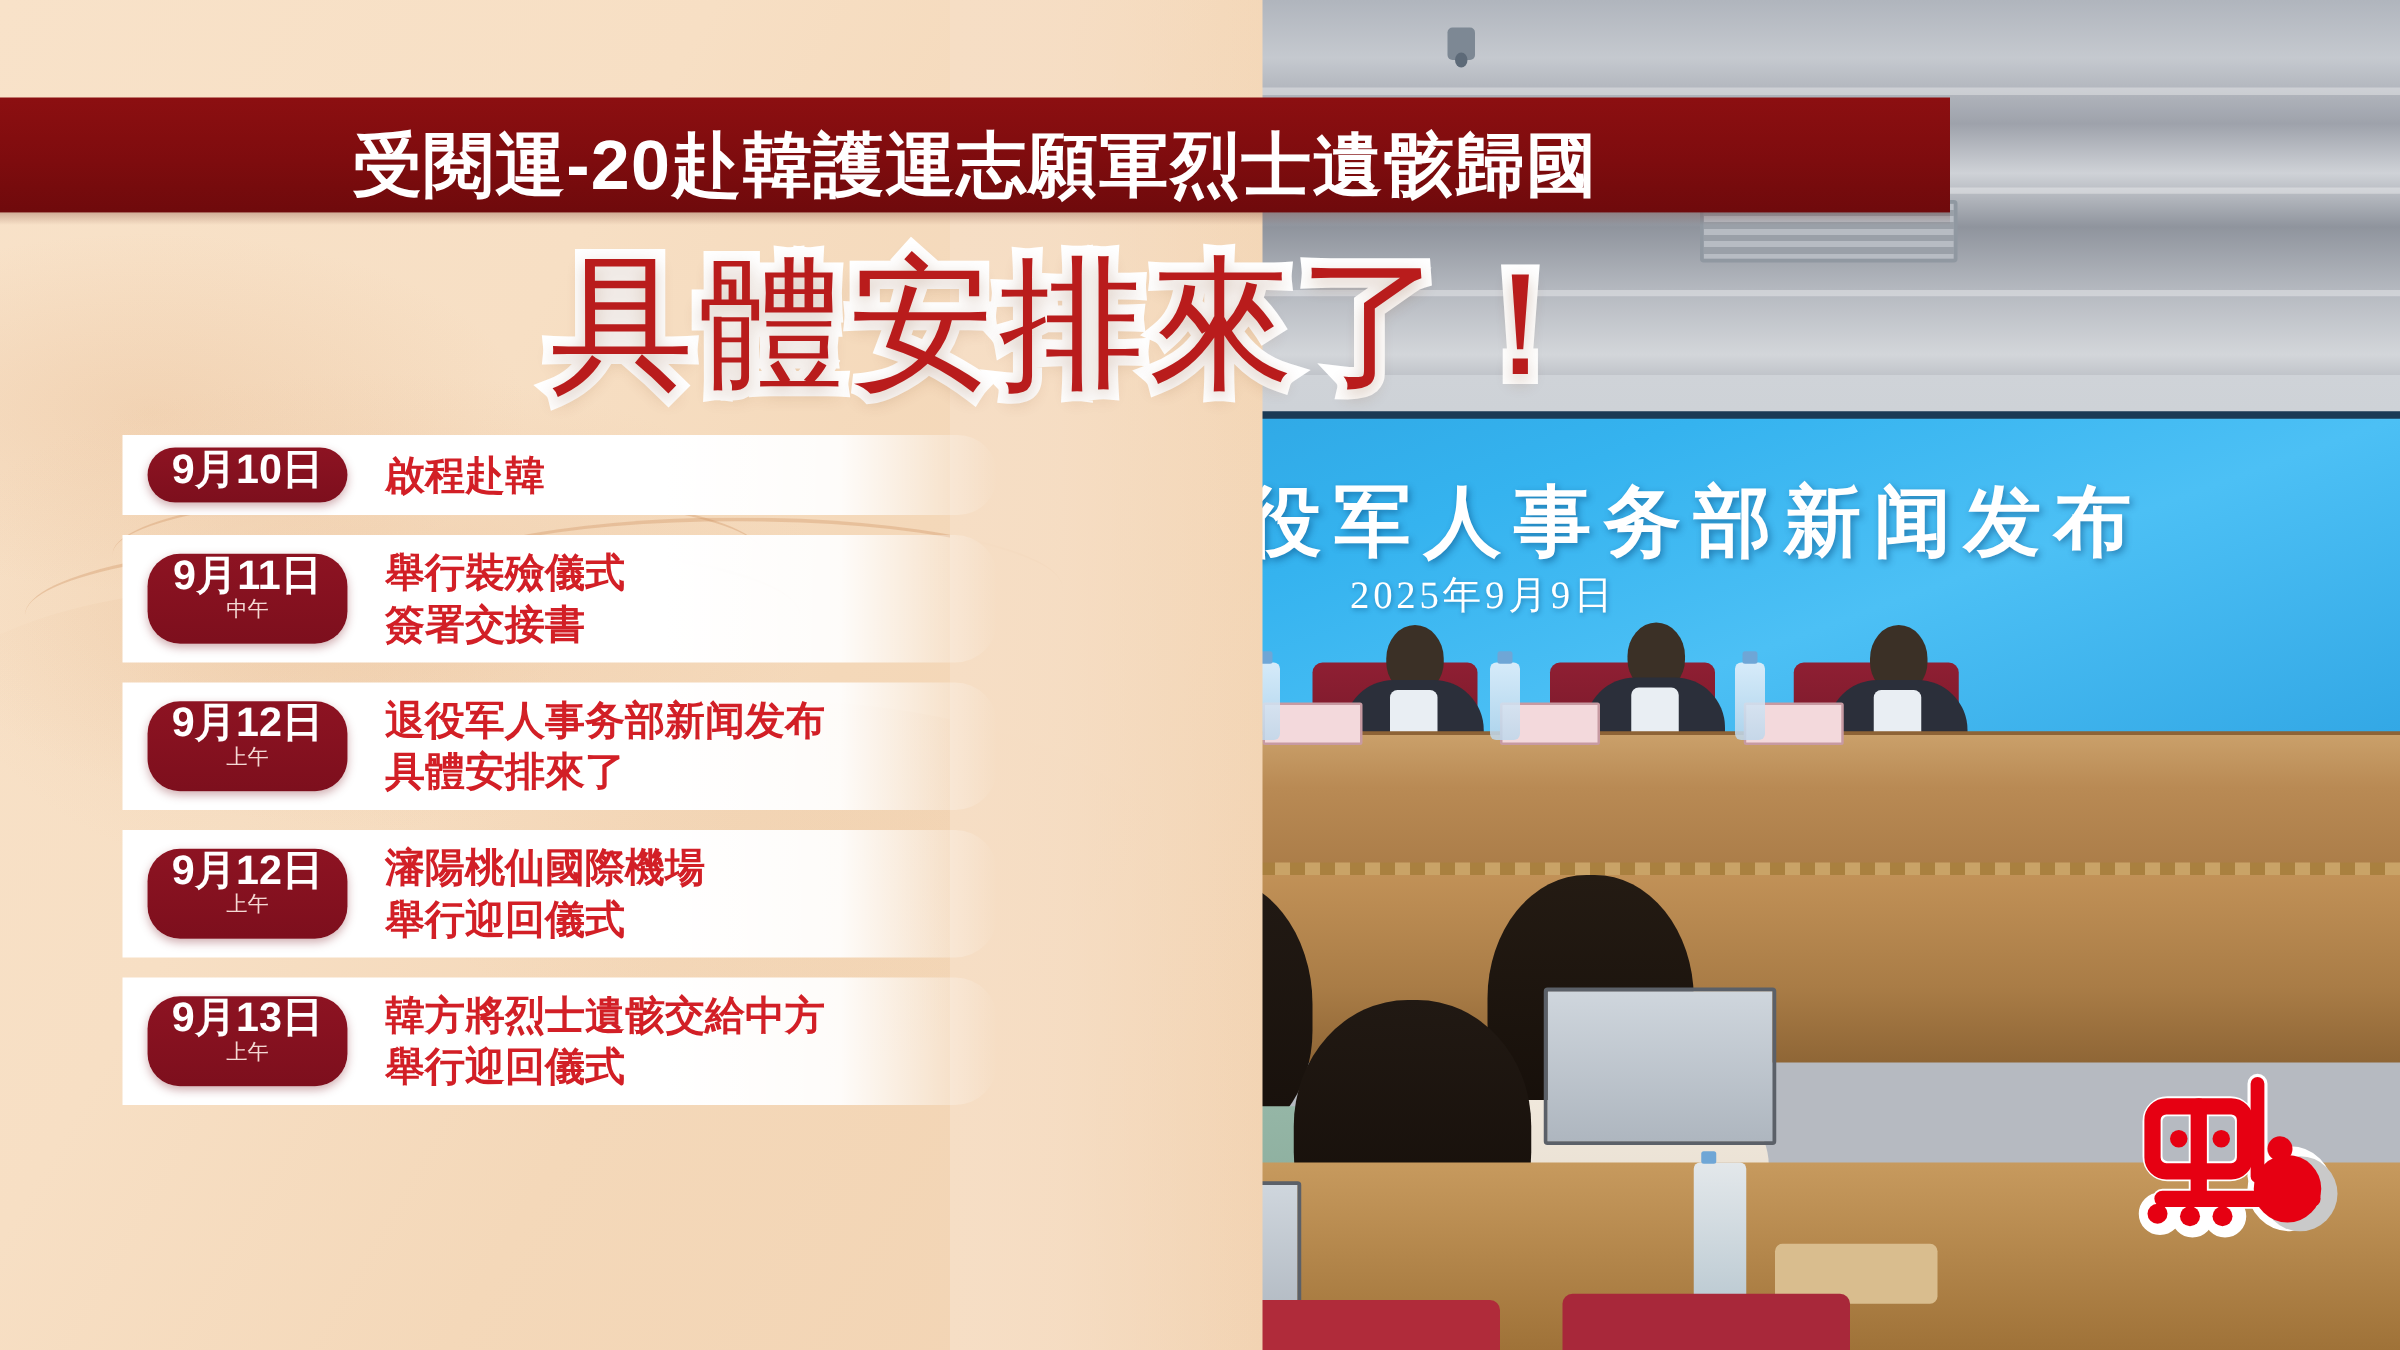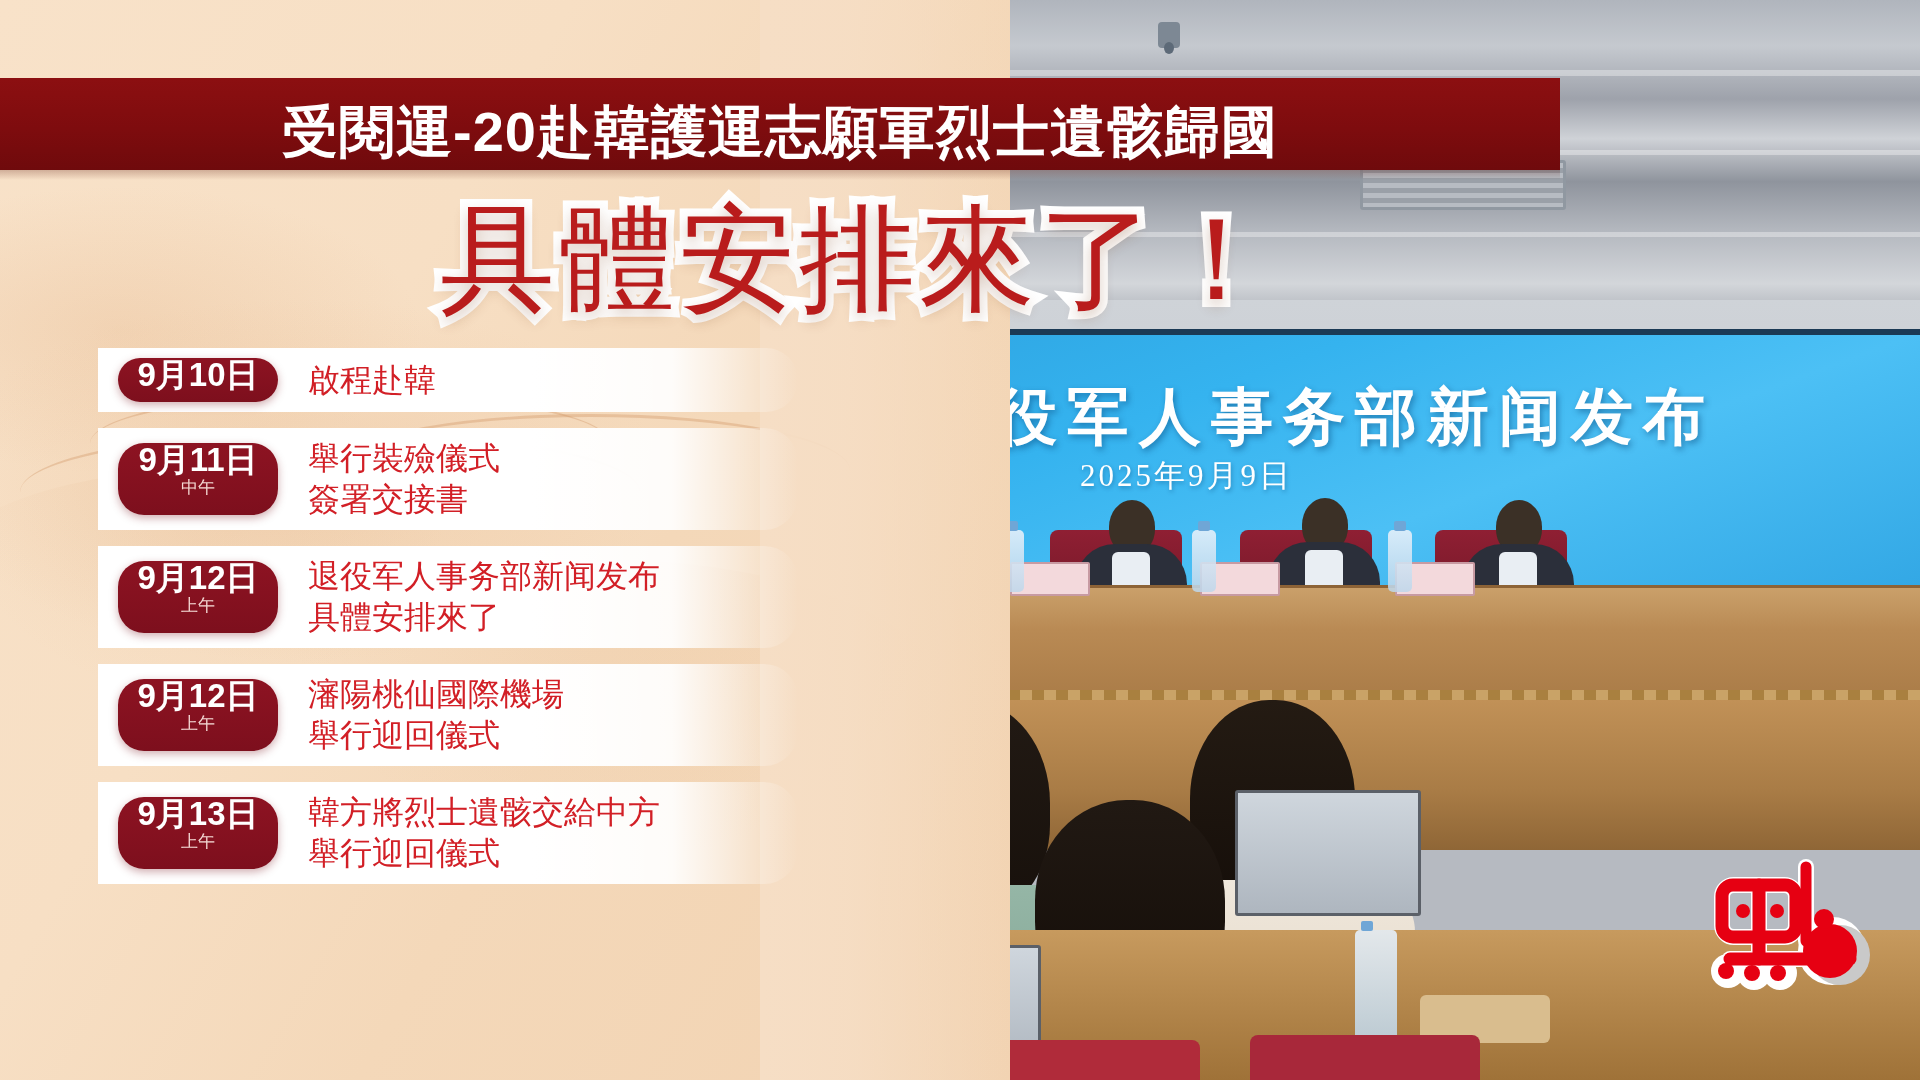--- a/index.html
+++ b/index.html
@@ -128,21 +128,21 @@
     width:160px;min-height:44px;margin-left:20px;
     background:linear-gradient(180deg,#8d1322 0%,#7d0f1d 100%);
     border-radius:24px;
     display:flex;flex-direction:column;align-items:center;
     box-shadow:0 3px 8px rgba(120,20,30,.35);
   }
   .pill.tall{min-height:72px;border-radius:26px;}
   .pill-date{color:#ffffff;font-weight:bold;font-size:33px;letter-spacing:0px;line-height:1.06;white-space:nowrap;}
   .pill-sub{color:#f4d9d4;font-size:17px;line-height:1.1;margin-top:1px;white-space:nowrap;
     font-family:Liberation Serif, serif;}
-  .row-text{margin-left:30px;color:#d21f26;font-weight:normal;font-size:32px;line-height:1.28;white-space:nowrap;
+  .row-text{margin-left:30px;color:#d21f26;font-weight:bold;font-size:32px;line-height:1.28;white-space:nowrap;
     text-shadow:0 1px 0 rgba(255,255,255,.6);}
   .row-text .l2{display:block;}
 
   
   .logo{position:absolute;left:1700px;top:855px;width:205px;height:140px;}
   .logo svg{display:block;}
 
   .band-shadow{
     position:absolute;left:0;top:170px;width:1560px;height:10px;
     background:linear-gradient(180deg,rgba(90,20,10,.25),rgba(90,20,10,0));

